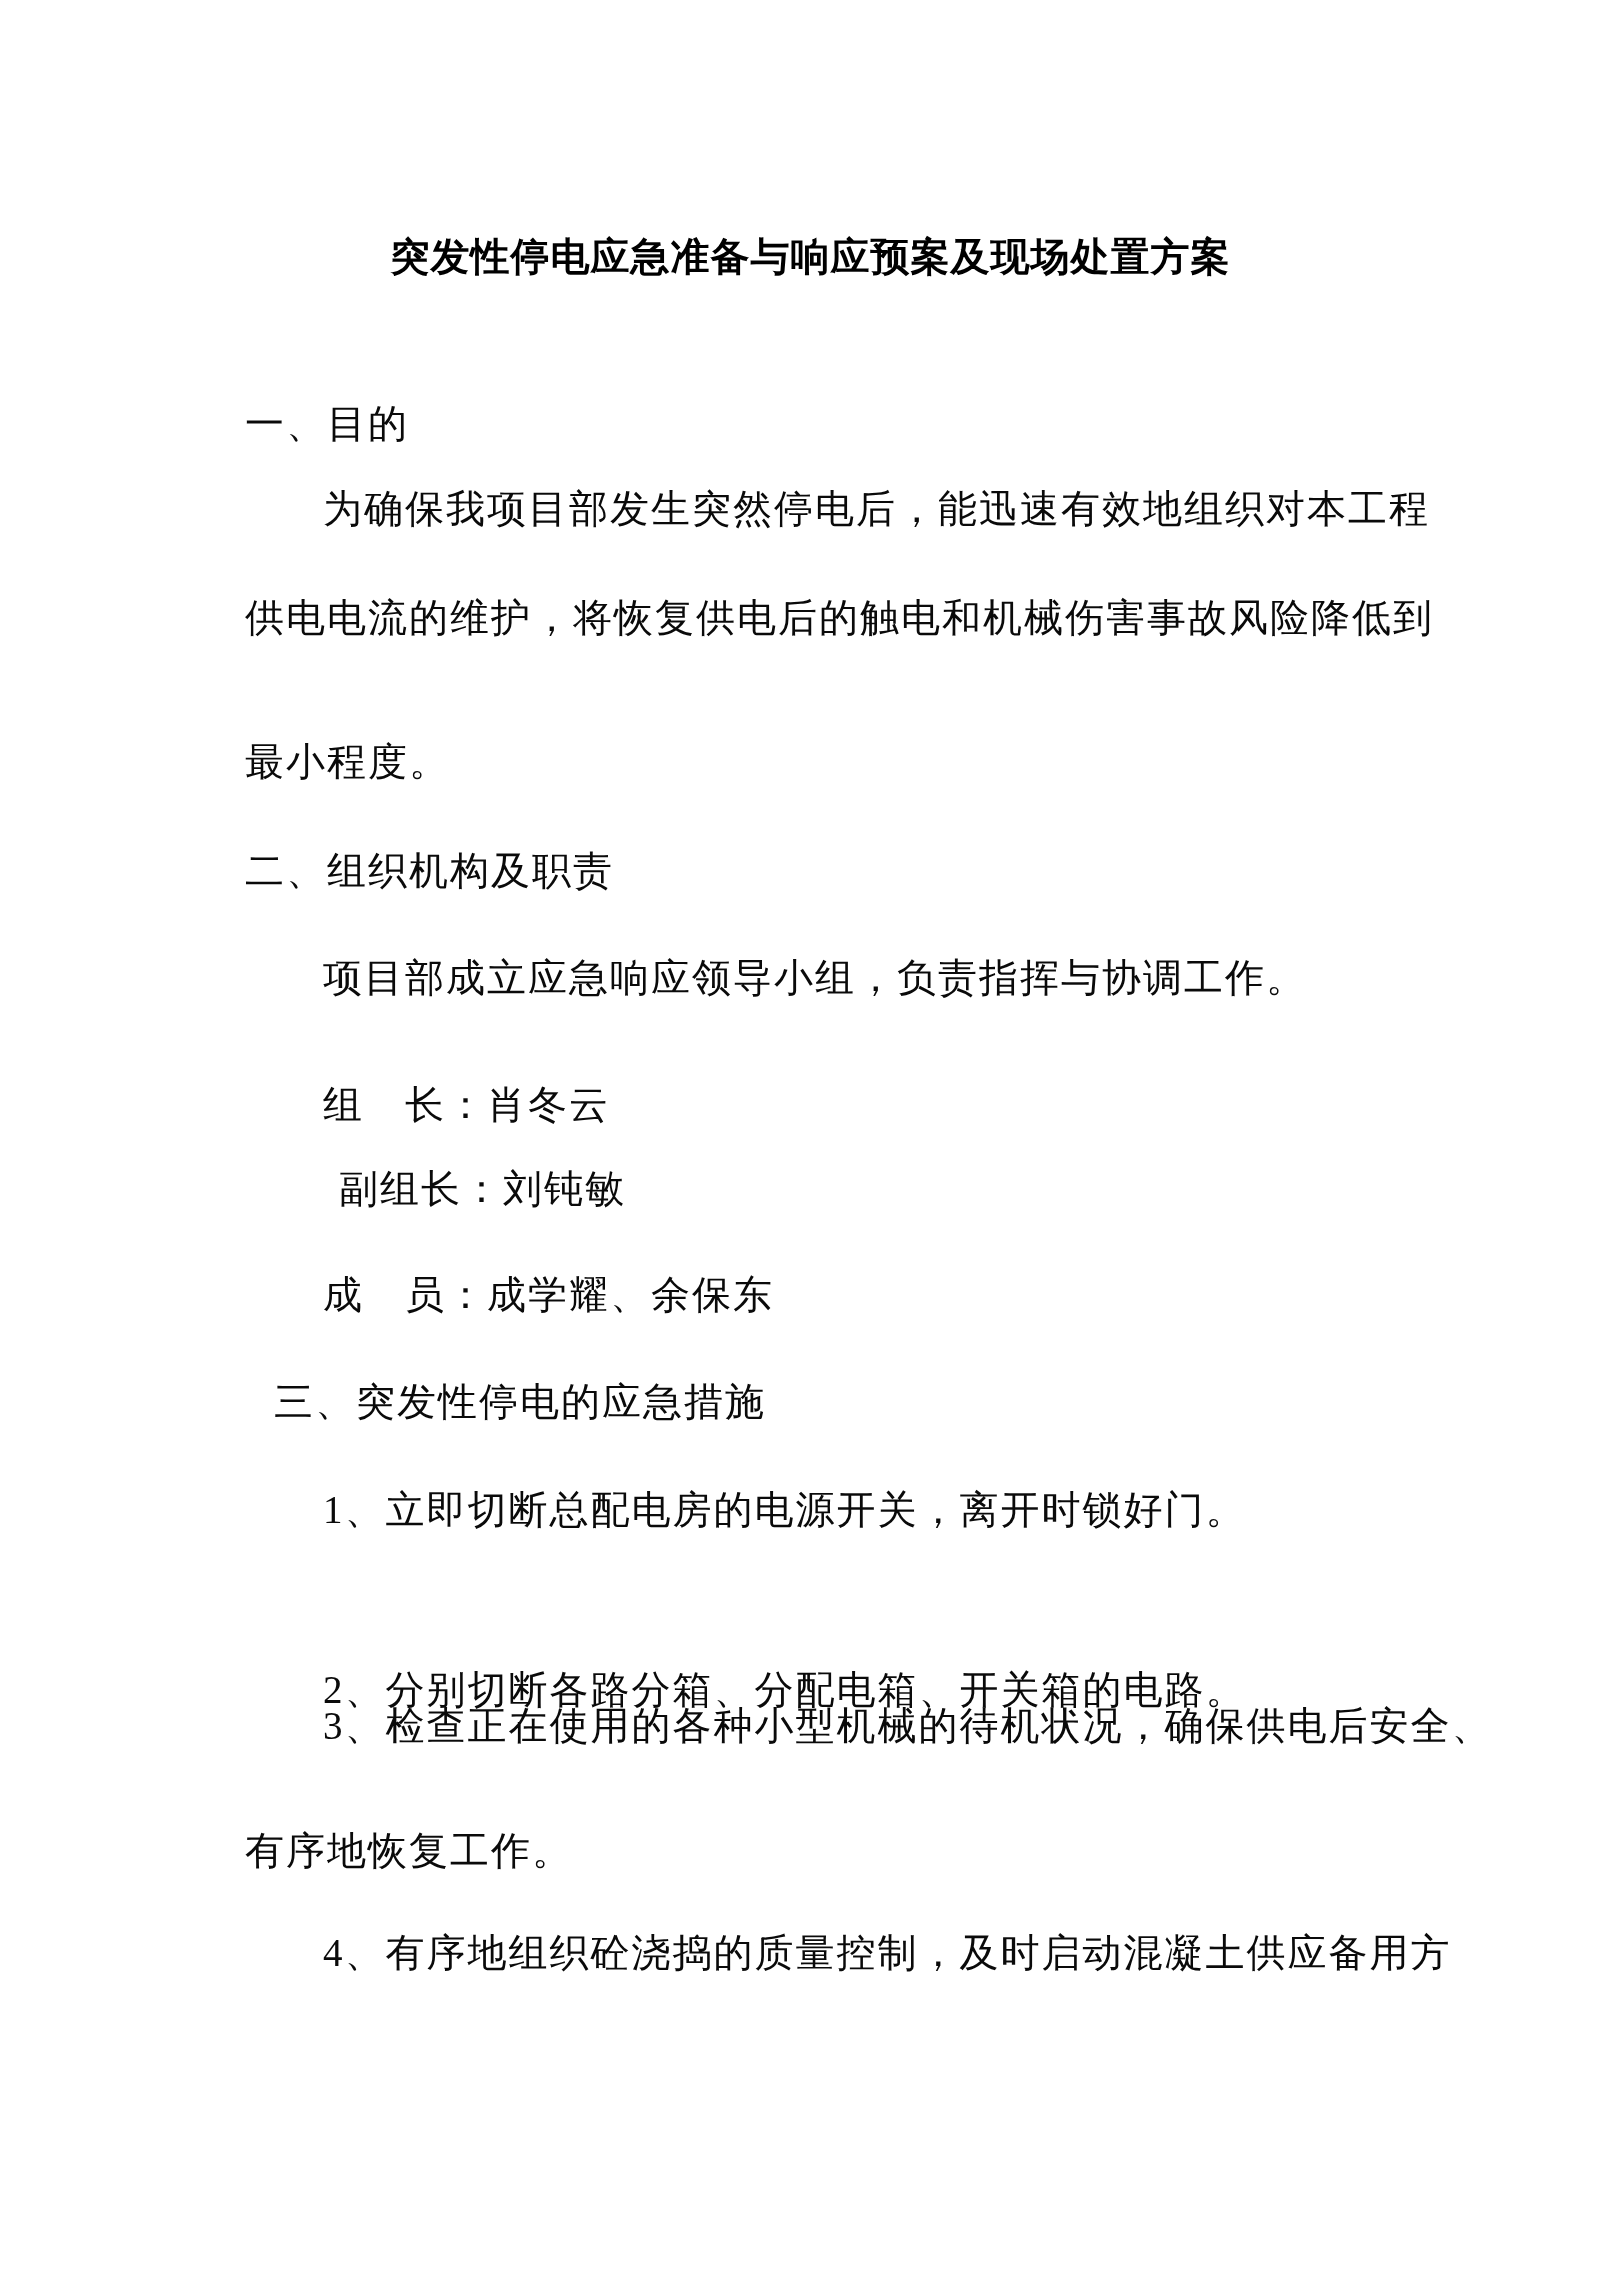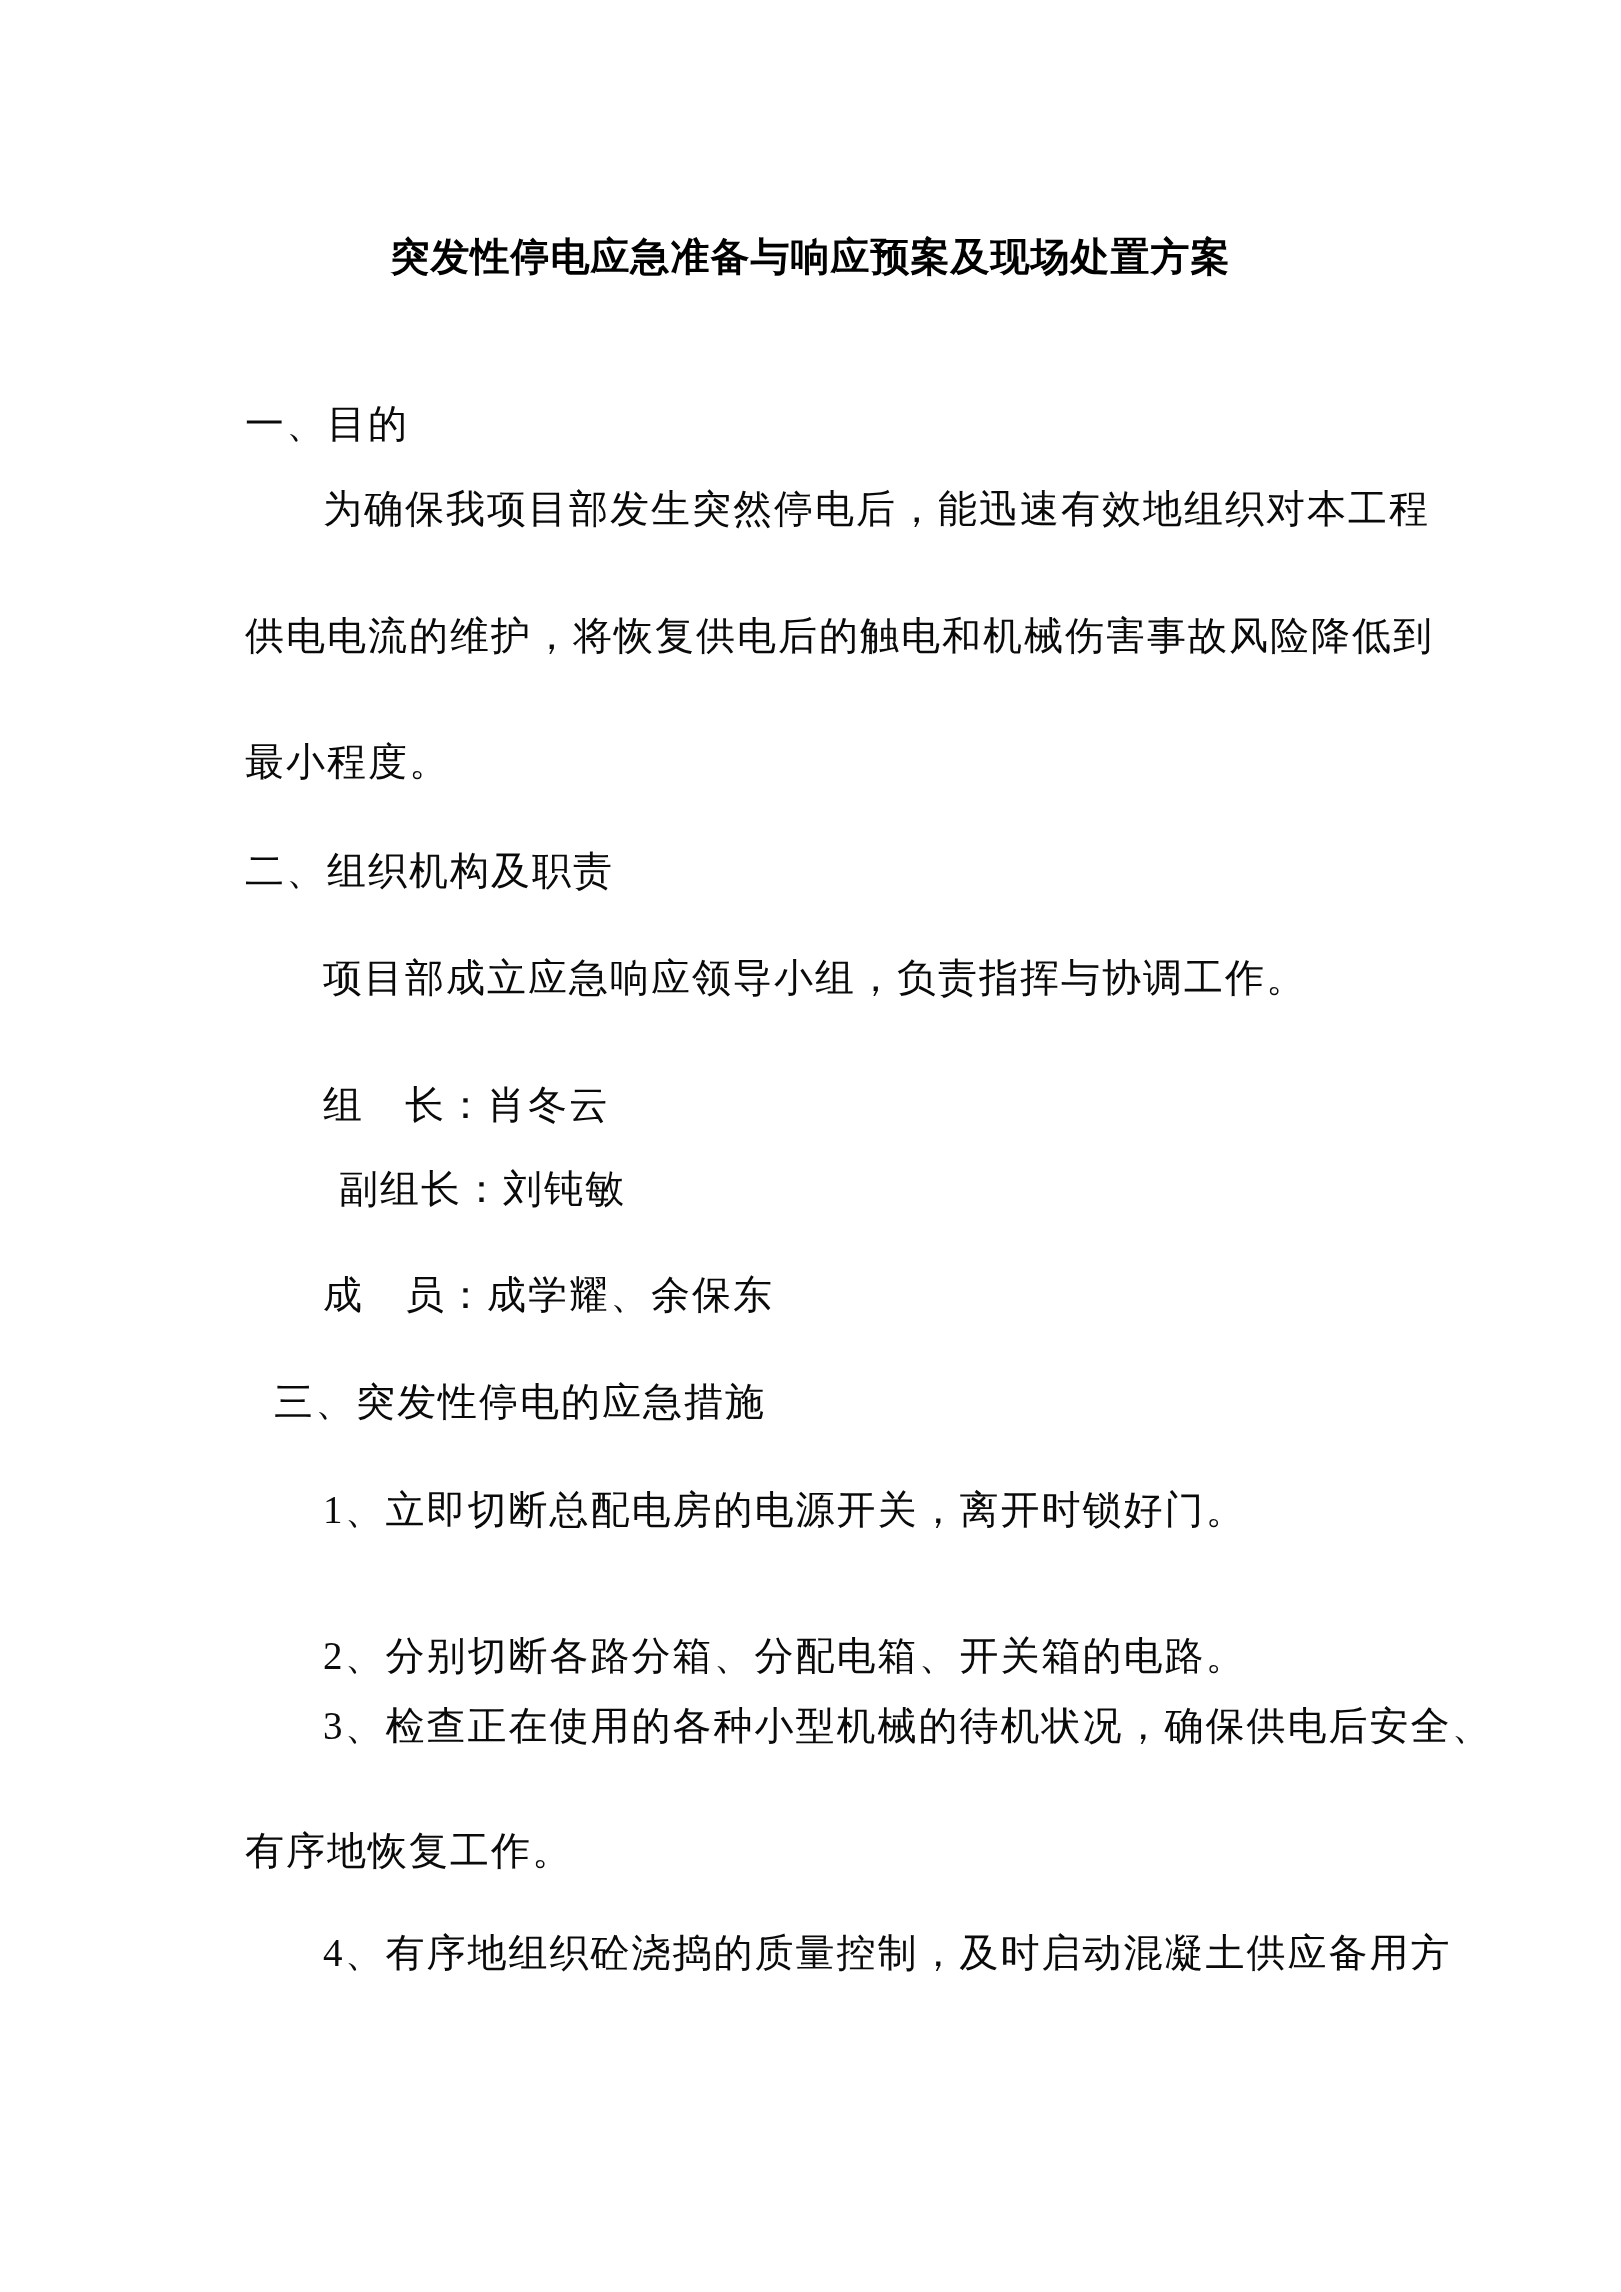--- a/index.html
+++ b/index.html
@@ -30,30 +30,30 @@
     right: 0;
     text-align: center;
     font-weight: bold;
     letter-spacing: 1px;
     color: #000000;
   }
   
   .l-title   { top: 229px; }
   .l-h1      { top: 396px;  left: 245px; }
   .l-p1a     { top: 481px;  left: 323px; }
-  .l-p1b     { top: 608px;  left: 245px; }
+  .l-p1b     { top: 590px;  left: 245px; }
   .l-p1c     { top: 734px;  left: 245px; }
   .l-h2      { top: 843px;  left: 245px; }
   .l-intro   { top: 950px;  left: 323px; }
   .l-r1      { top: 1051px; left: 323px; margin-top: 26px; }
   .l-r2      { top: 1161px; left: 339px; text-align: right; }
   .l-r3      { top: 1267px; left: 323px; text-align: right; }
   .l-h3      { top: 1374px; left: 274px; }
   .l-m1      { top: 1482px; left: 323px; }
-  .l-m2      { top: 1628px; left: 323px; }
+  .l-m2      { top: 1662px; left: 323px; }
   .l-m3a     { top: 1698px; left: 323px; }
   .l-m3b     { top: 1823px; left: 245px; }
   .l-m4      { top: 1925px; left: 323px; }
 </style>
 </head>
 <body>
 
 <div class="page">
 
   <div class="line doc-title l-title">突发性停电应急准备与响应预案及现场处置方案</div>

